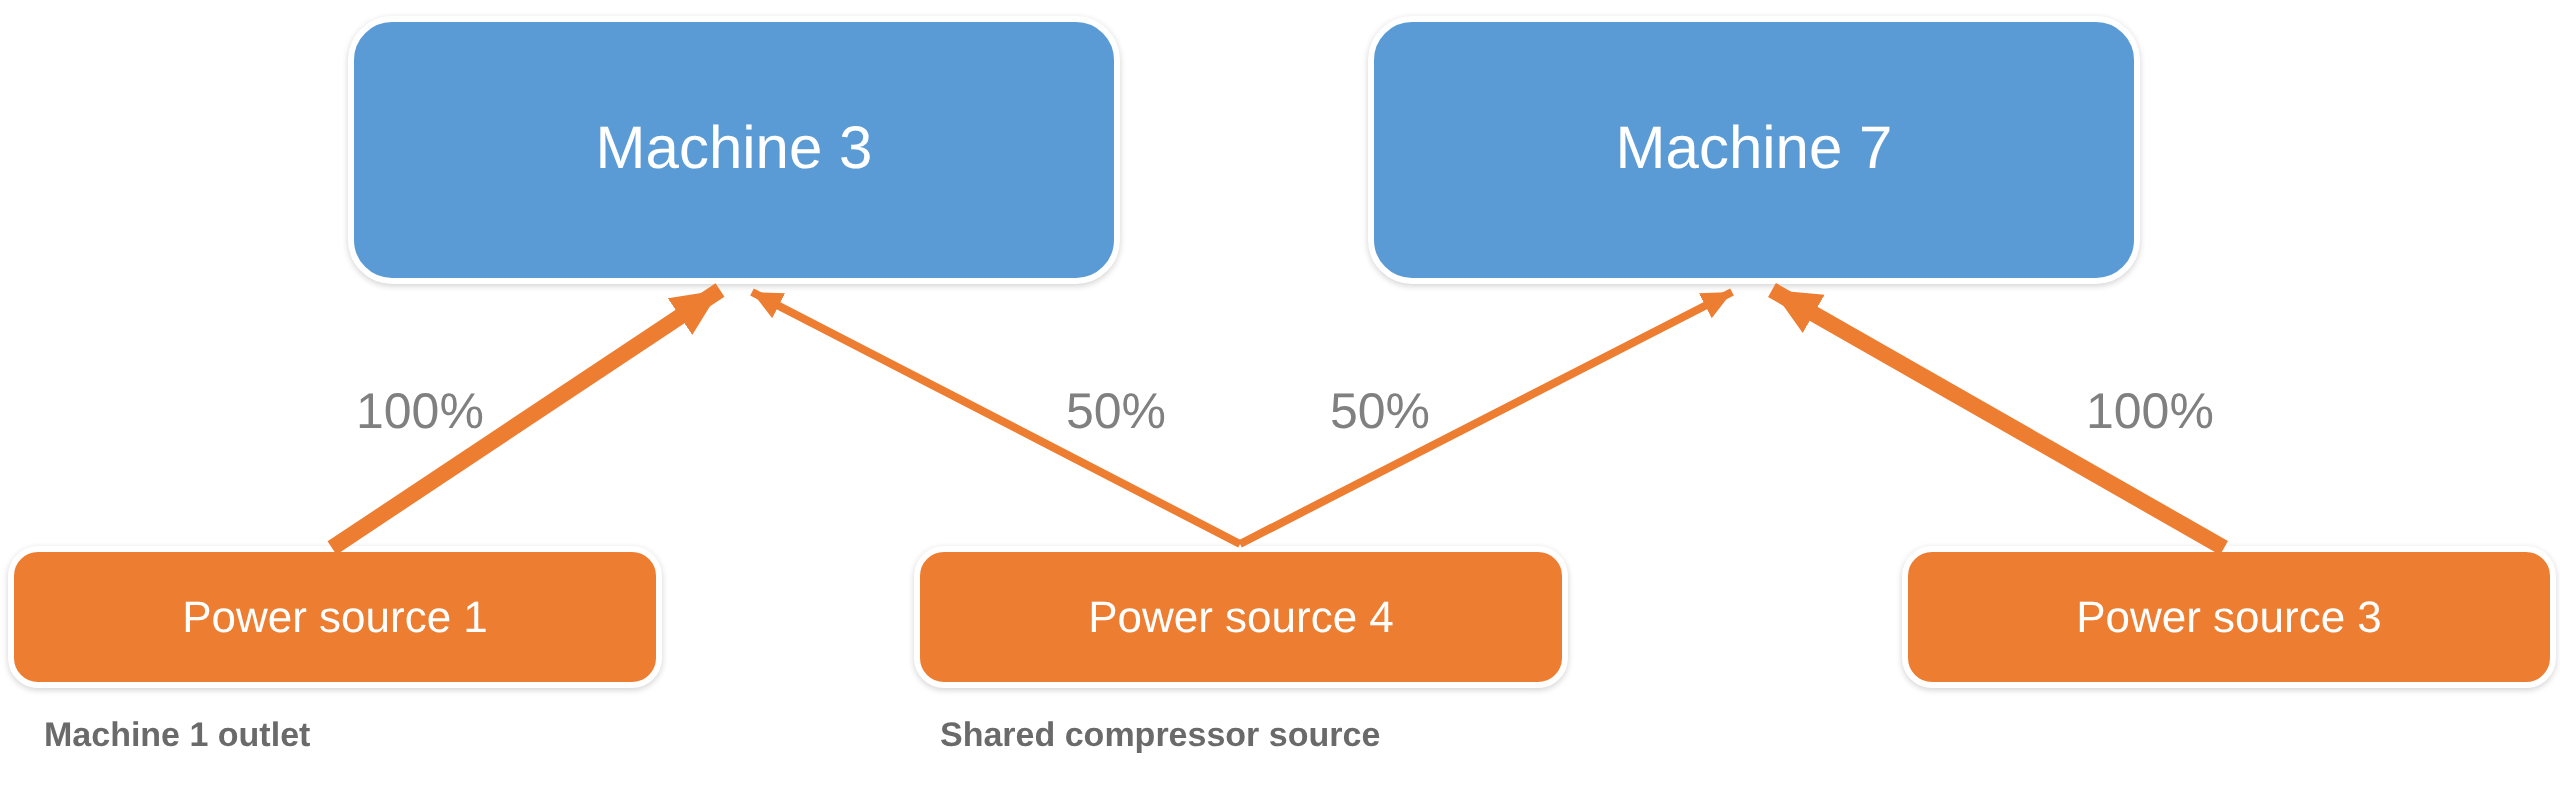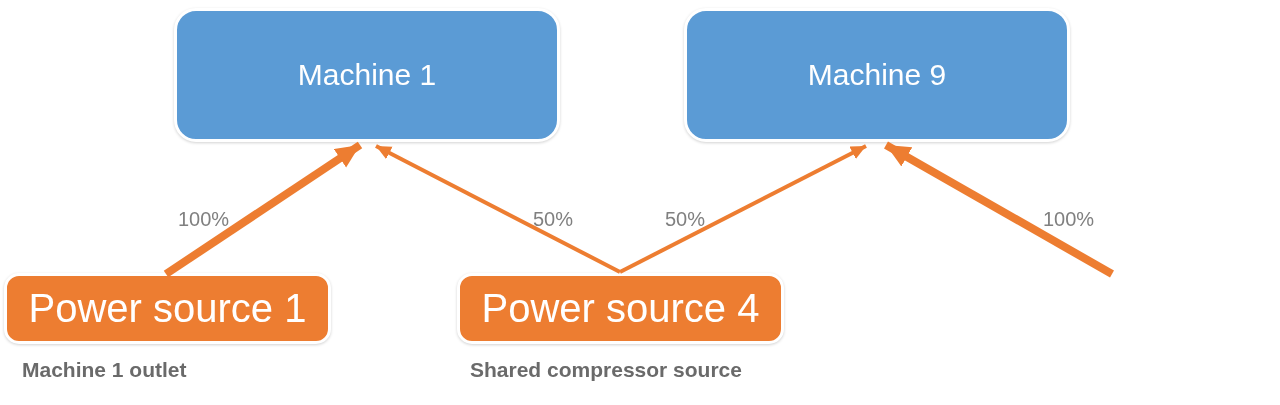--- a/index.html
+++ b/index.html
@@ -35,43 +35,43 @@
     font-size: 30px;
   }
   .machine.m1 { left: 174px; }
   .machine.m2 { left: 684px; }
   .source {
     width: 327px;
     height: 71px;
     top: 273px;
     background: #ED7D31;
     border-radius: 15px;
-    font-size: 40px;
+    font-size: 22px;
   }
   .source.s1 { left: 4px; }
   .source.s2 { left: 457px; }
   .source.s3 { left: 951px; }
   .pct {
     position: absolute;
-    top: 208px;
+    top: 192px;
     color: #808080;
-    font-size: 20px;
+    font-size: 25px;
     font-weight: 400;
     z-index: 6;
     white-space: nowrap;
   }
   .pct.p1 { left: 178px; }
   .pct.p2 { left: 533px; }
   .pct.p3 { left: 665px; }
   .pct.p4 { left: 1043px; }
   .caption {
     position: absolute;
     top: 358px;
     color: #6a6a6a;
-    font-size: 21px;
+    font-size: 17px;
     font-weight: 700;
     z-index: 2;
     white-space: nowrap;
   }
   .caption.c1 { left: 22px; }
   .caption.c2 { left: 470px; }
   .caption.c3 { left: 965px; }
   #arrow-layer {
     position: absolute;
     left: 0;
@@ -79,31 +79,34 @@
     z-index: 4;
     pointer-events: none;
   }
 </style>
 </head>
 <body>
 
 <div id="canvas">
 
   <div class="node machine m1">
-    <span>Machine 1</span>
+    <span>Machine 3</span>
   </div>
   <div class="node machine m2">
-    <span>Machine 9</span>
+    <span>Machine 7</span>
   </div>
 
   <div class="node source s1">
     <span>Power source 1</span>
   </div>
   <div class="node source s2">
     <span>Power source 4</span>
+  </div>
+  <div class="node source s3">
+    <span>Power source 3</span>
   </div>
 
   <svg id="arrow-layer" width="1280" height="405" viewBox="0 0 1280 405">
     <defs>
       <marker id="headBig" markerUnits="userSpaceOnUse" markerWidth="26" markerHeight="24" refX="24" refY="11" orient="auto">
         <path d="M0,0 L24,11 L0,22 Z" fill="#ED7D31"></path>
       </marker>
       <marker id="headSmall" markerUnits="userSpaceOnUse" markerWidth="18" markerHeight="16" refX="15" refY="7" orient="auto">
         <path d="M0,0 L15,7 L0,14 Z" fill="#ED7D31"></path>
       </marker>

